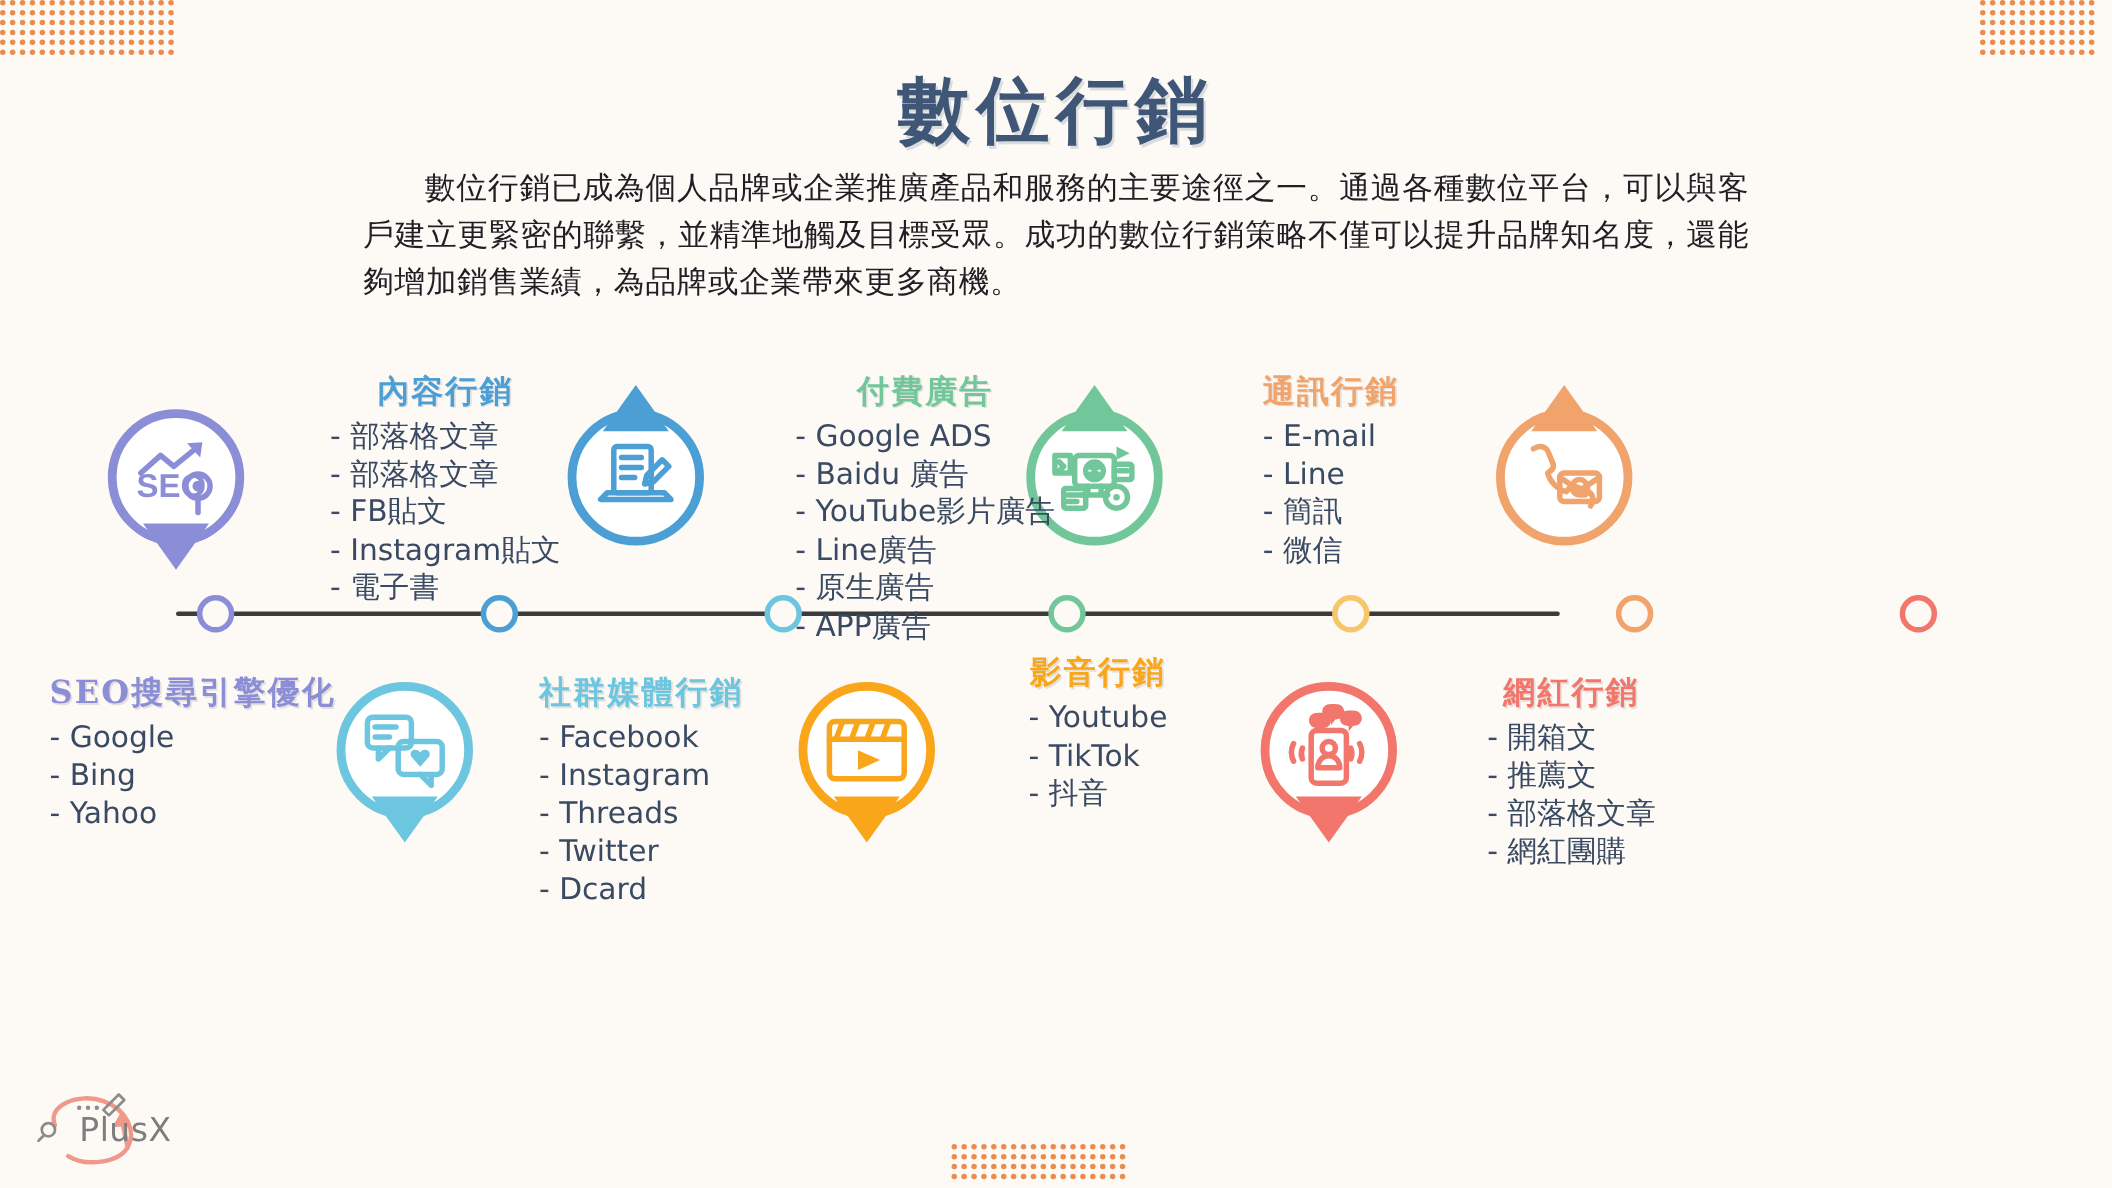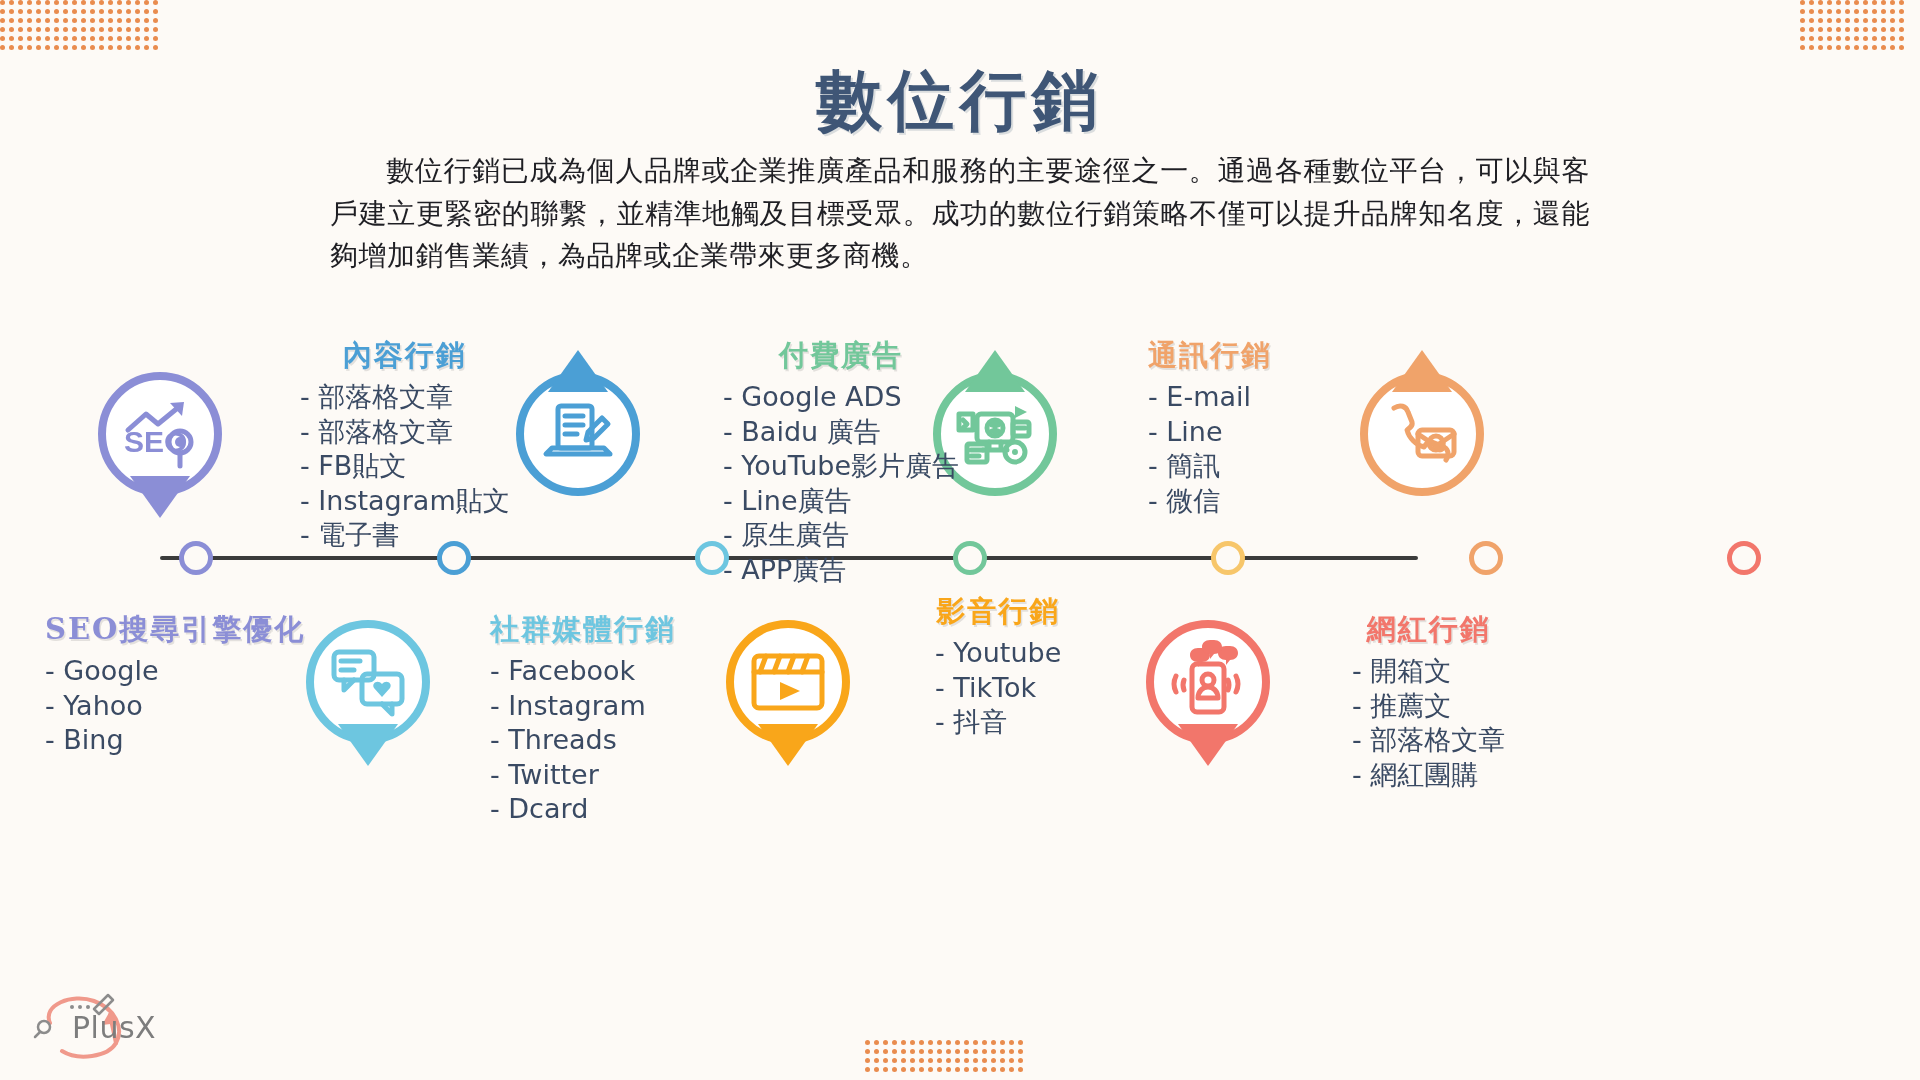--- a/index.html
+++ b/index.html
@@ -474,22 +474,22 @@
             <path d="M18 40 q-2 5 0 10 M62 40 q2 5 0 10" stroke="#f2766b" fill="none" stroke-width="5" stroke-linecap="round" stroke-linejoin="round"></path>
           </svg>
         </div>
       </div>
     </div>
   <div id="blocks">
       <div class="block" style="left: 45px; top: 610px;">
         <h3 class="ctrh" style="color:#8b8ed6">SEO搜尋引擎優化</h3>
         <ul>
           <li>- Google</li>
+          <li>- Bing</li>
           <li>- Yahoo</li>
-          <li>- Bing</li>
         </ul>
       </div>
       <div class="block" style="left: 300px; top: 336px;">
         <h3 class="ctrh" style="color:#4b9fd5">內容行銷</h3>
         <ul>
           <li>- 部落格文章</li>
           <li>- 部落格文章</li>
           <li>- FB貼文</li>
           <li>- Instagram貼文</li>
           <li>- 電子書</li>

